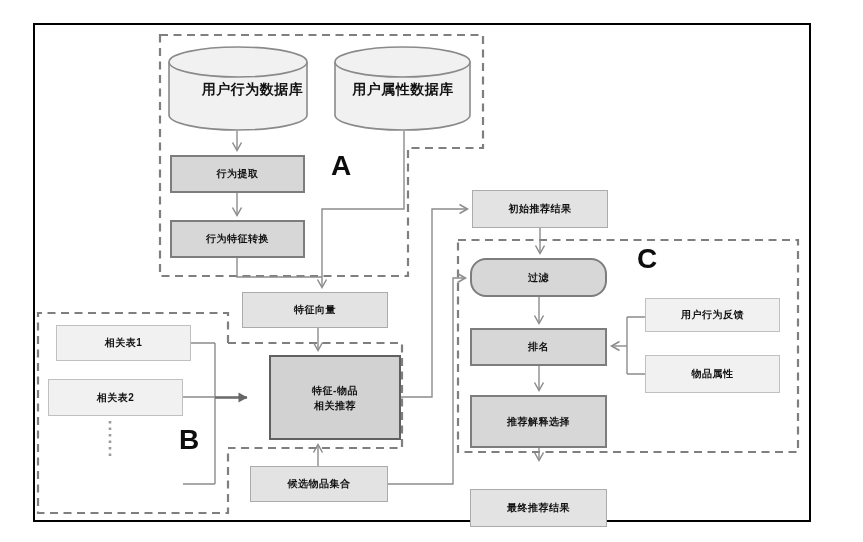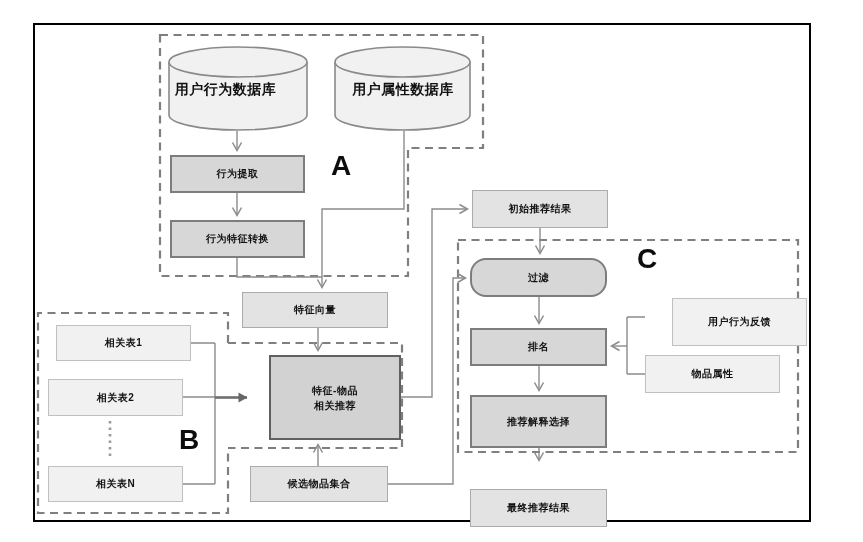--- a/index.html
+++ b/index.html
@@ -76,21 +76,21 @@
       <path d="M539,297 L539,323" marker-end="url(#arr)"></path>
       <path d="M539,366 L539,390" marker-end="url(#arr)"></path>
       <path d="M539,434 L539,460" marker-end="url(#arr)"></path>
       <path d="M645,317 H627 M645,374 H627 M627,317 V374"></path>
       <path d="M627,346 L612,346" marker-end="url(#arr)"></path>
     </g>
     <path d="M215,397.5 L247,397.5" stroke="#6e6e6e" stroke-width="2.6" fill="none" marker-end="url(#arrT)"></path>
     <path d="M110,421 V458" stroke="#9a9a9a" stroke-width="2.6" fill="none" stroke-dasharray="2.5 4"></path>
   </svg>
 
-  <div class="cyl-label" style="left:168px; top:81px; width:115px;">用户行为数据库</div>
+  <div class="cyl-label" style="left:168px; top:81px; width:115px;padding-left:27px;">用户行为数据库</div>
   <div class="cyl-label" style="left:333px; top:81px; width:140px;">用户属性数据库</div>
 
   <div class="box box-med" style="left:170px; top:155px; width:135px; height:38px;">
     <span>行为提取</span>
   </div>
   <div class="box box-med" style="left:170px; top:220px; width:135px; height:38px;">
     <span>行为特征转换</span>
   </div>
 
   <div class="box box-light" style="left:242px; top:292px; width:146px; height:36px;">
@@ -103,40 +103,37 @@
   <div class="box box-light" style="left:250px; top:466px; width:138px; height:36px;">
     <span>候选物品集合</span>
   </div>
 
   <div class="box box-faint" style="left:56px; top:325px; width:135px; height:36px;">
     <span>相关表1</span>
   </div>
   <div class="box box-faint" style="left:48px; top:379px; width:135px; height:37px;">
     <span>相关表2</span>
   </div>
-  <div class="box box-faint" style="left:48px; top:466px; width:135px; height:36px;">
-    <span>相关表N</span>
-  </div>
 
   <div class="box box-light" style="left:472px; top:190px; width:136px; height:38px;">
     <span>初始推荐结果</span>
   </div>
   <div class="box box-med" style="left:470px; top:258px; width:137px; height:39px;border-radius:16px;">
     <span>过滤</span>
   </div>
   <div class="box box-med" style="left:470px; top:328px; width:137px; height:38px;">
     <span>排名</span>
   </div>
   <div class="box box-med" style="left:470px; top:395px; width:137px; height:53px;">
     <span>推荐解释选择</span>
   </div>
   <div class="box box-light" style="left:470px; top:489px; width:137px; height:38px;">
     <span>最终推荐结果</span>
   </div>
-  <div class="box box-faint" style="left:672px; top:298px; width:135px; height:48px;">
+  <div class="box box-faint" style="left:645px; top:298px; width:135px; height:34px;">
     <span>用户行为反馈</span>
   </div>
   <div class="box box-faint" style="left:645px; top:355px; width:135px; height:38px;">
     <span>物品属性</span>
   </div>
 
   <div class="section-label" style="left:331px; top:150px;">A</div>
   <div class="section-label" style="left:179px; top:424px;">B</div>
   <div class="section-label" style="left:637px; top:243px;">C</div>
 </div>

